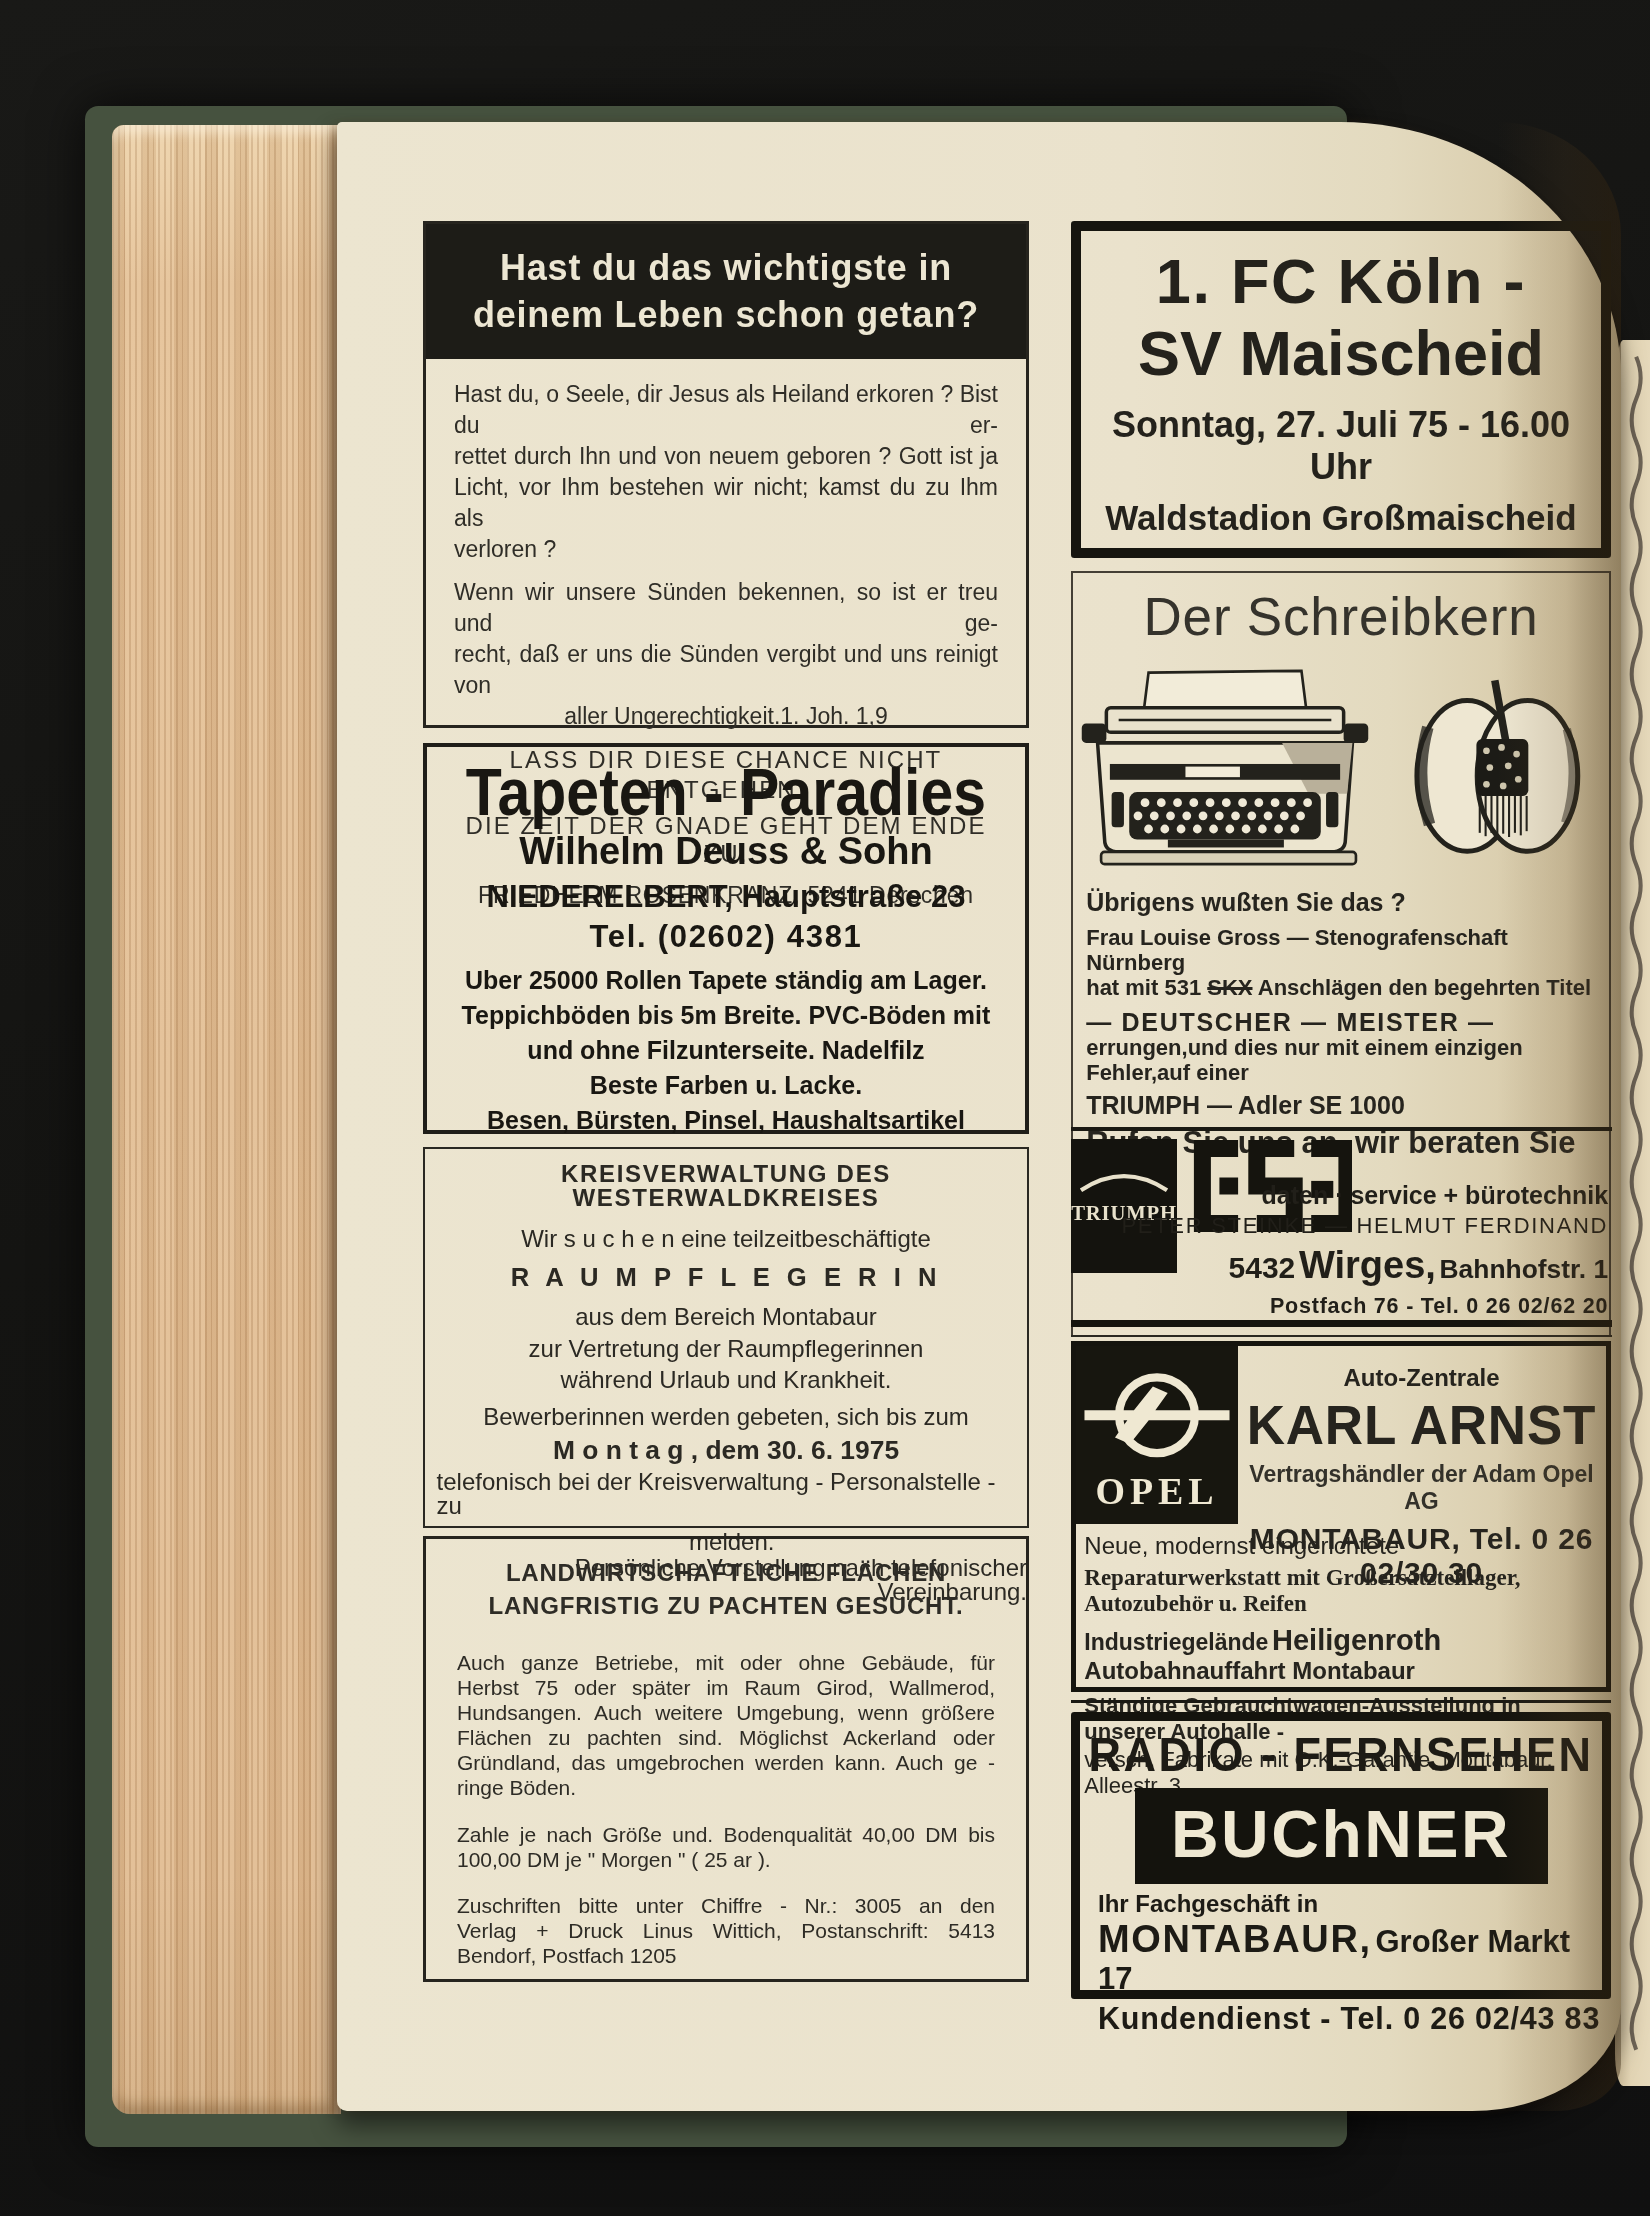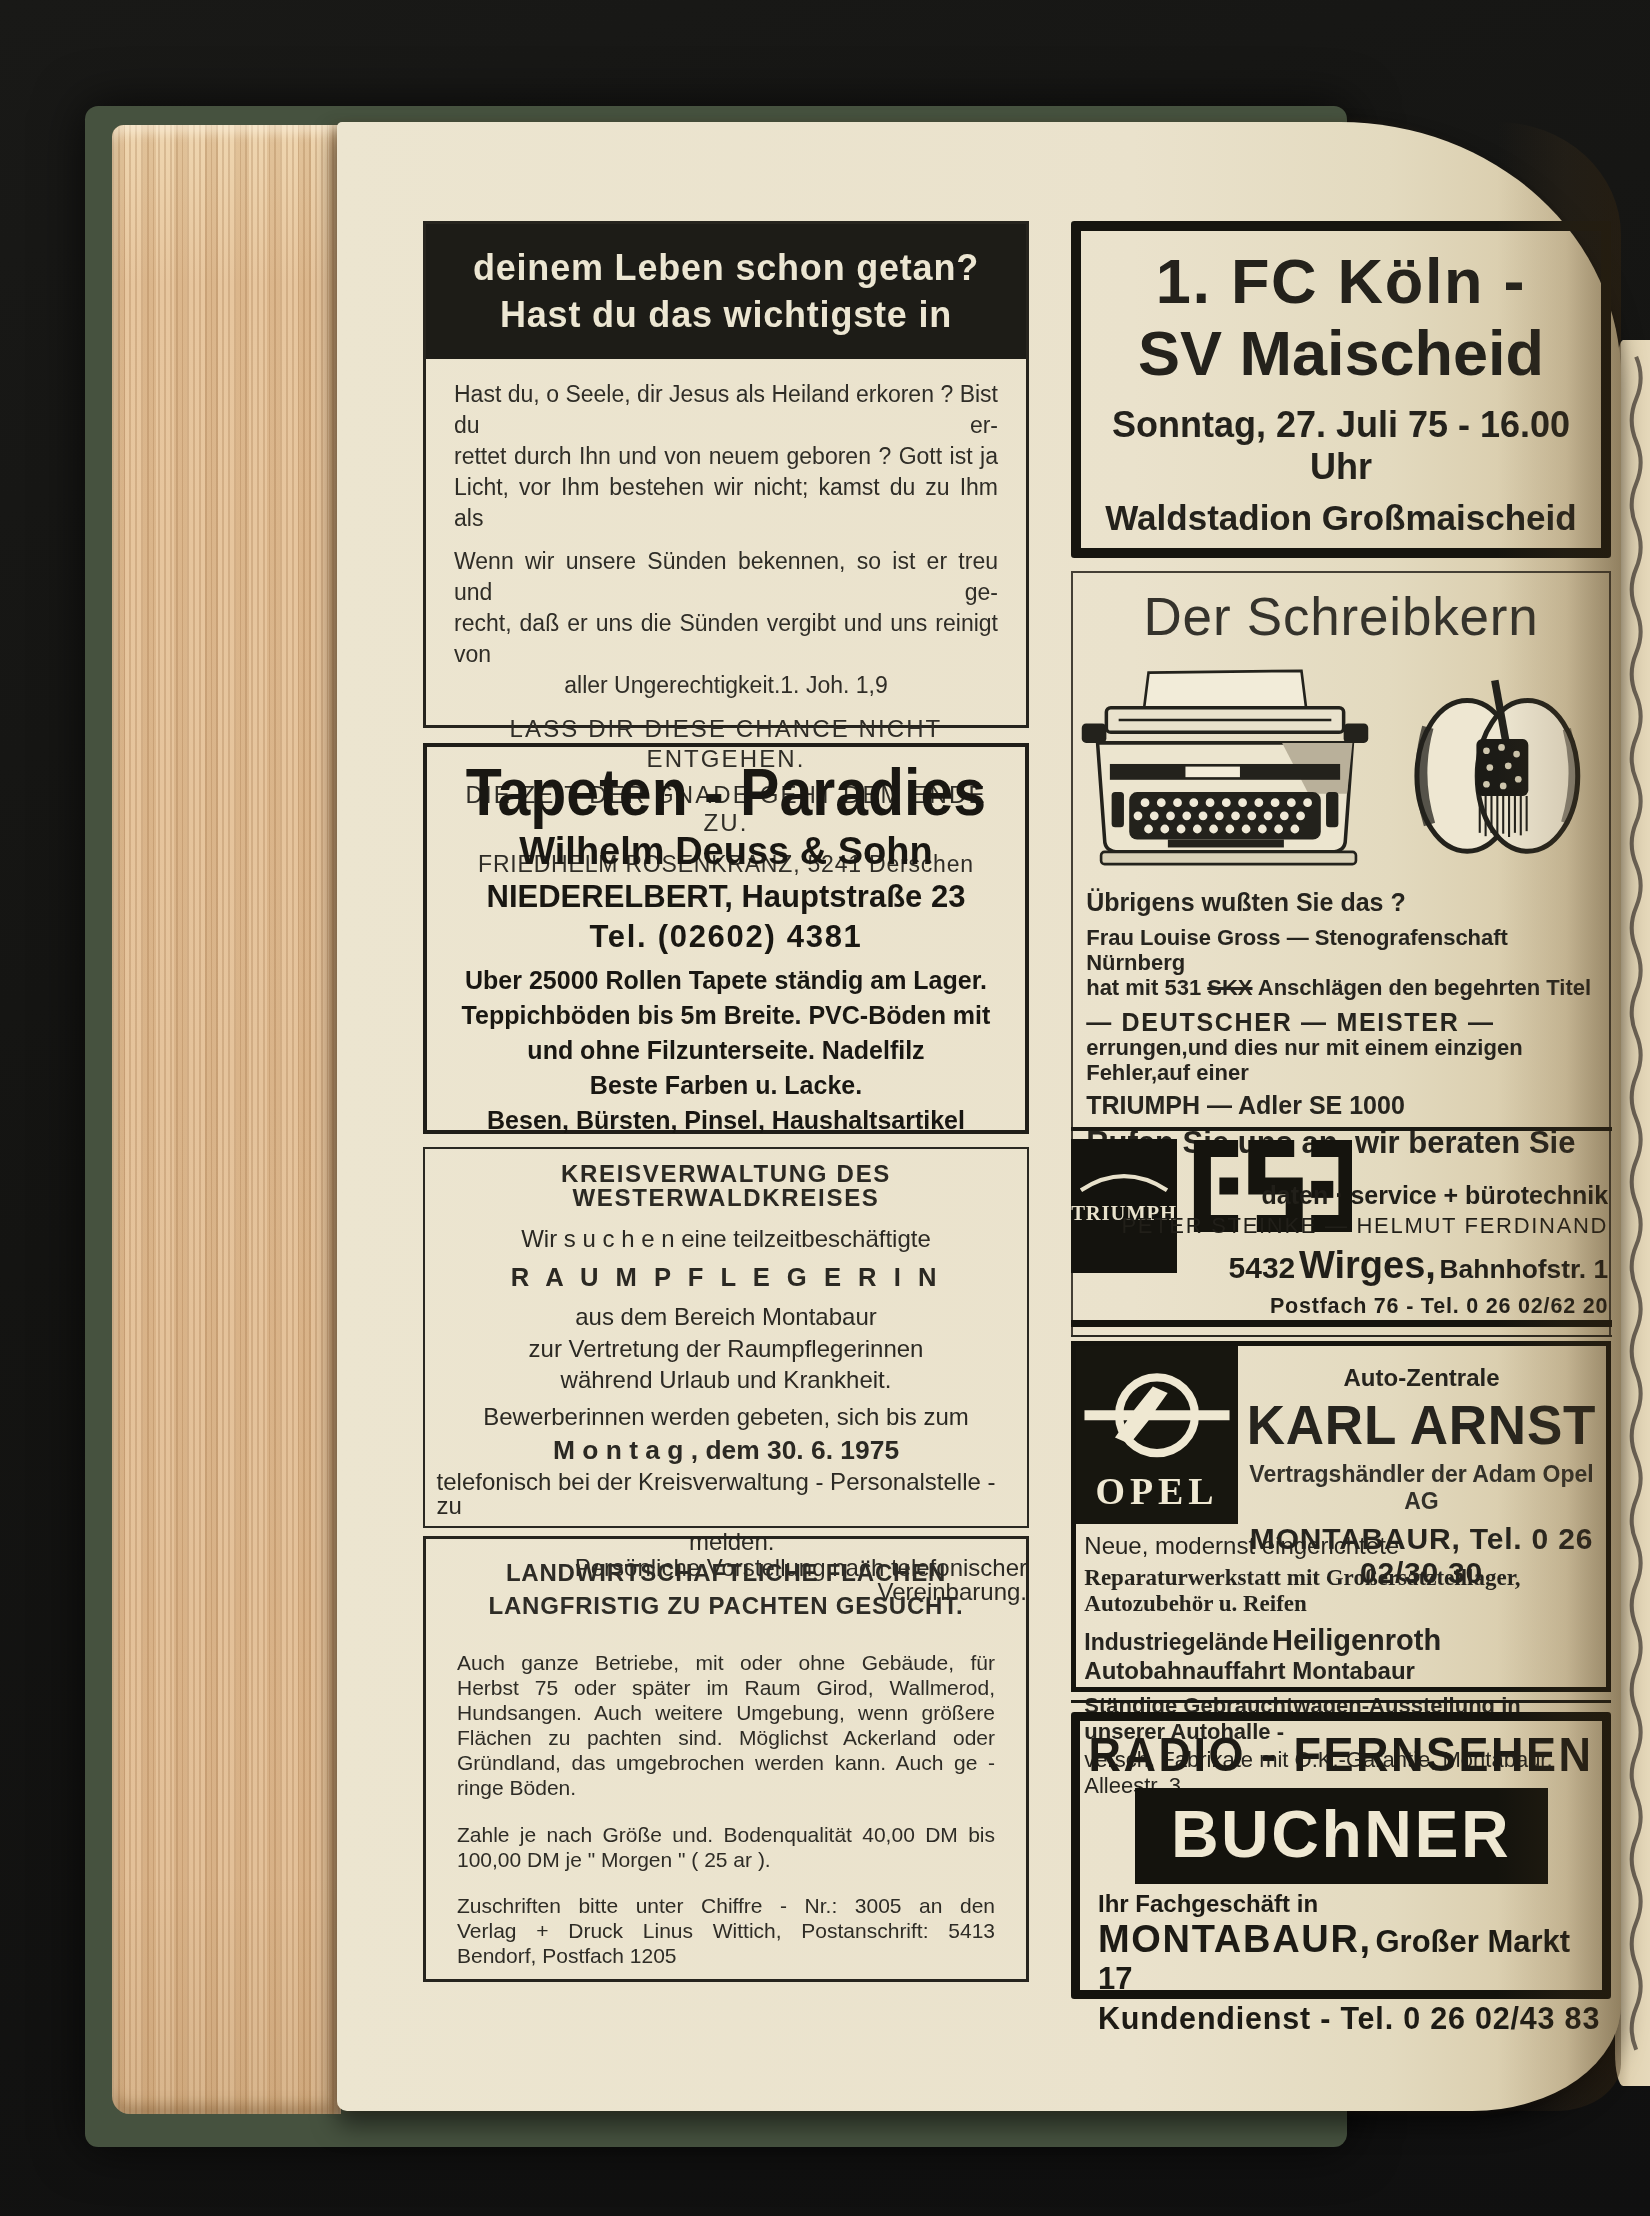--- a/index.html
+++ b/index.html
@@ -147,28 +147,29 @@
   <div class="nextpage">
     <svg width="35" height="1746" viewBox="0 0 43 2116">
       <path d="M26 6 q11 26 0 52 q-11 26 0 52 q11 26 0 52 q-11 26 0 52 q11 26 0 52 q-11 26 0 52 q11 26 0 52 q-11 26 0 52 q11 26 0 52 q-11 26 0 52 q11 26 0 52 q-11 26 0 52 q11 26 0 52 q-11 26 0 52 q11 26 0 52 q-11 26 0 52 q11 26 0 52 q-11 26 0 52 q11 26 0 52 q-11 26 0 52 q11 26 0 52 q-11 26 0 52 q11 26 0 52 q-11 26 0 52 q11 26 0 52 q-11 26 0 52 q11 26 0 52 q-11 26 0 52 q11 26 0 52 q-11 26 0 52 q11 26 0 52 q-11 26 0 52 q11 26 0 52 q-11 26 0 52 q11 26 0 52 q-11 26 0 52 q11 26 0 52 q-11 26 0 52 q11 26 0 52 q-11 26 0 52" fill="none" stroke="#6e6456" stroke-width="5"></path>
     </svg>
   </div>
 
   <div class="page">
 
     <div class="ad" id="ad-religious">
       <div class="rel-header">
+        <div class="l">Hast du das wichtigste in</div>
         <div class="l">deinem Leben schon getan?</div>
-        <div class="l">Hast du das wichtigste in</div>
       </div>
       <div class="rel-body">
         <div class="rel-p1">
           <div class="rel-line">Hast du, o Seele, dir Jesus als Heiland erkoren ? Bist du er-</div>
           <div class="rel-line">rettet durch Ihn und von neuem geboren ? Gott ist ja</div>
           <div class="rel-line">Licht, vor Ihm bestehen wir nicht; kamst du zu Ihm als</div>
+          <div class="rel-line short">verloren ?</div>
         </div>
         <div class="rel-p2">
           <div class="rel-line">Wenn wir unsere Sünden bekennen, so ist er treu und ge-</div>
           <div class="rel-line">recht, daß er uns die Sünden vergibt und uns reinigt von</div>
           <div class="rel-row">
             <span>aller Ungerechtigkeit.</span>
             <span>1. Joh. 1,9</span>
           </div>
         </div>
         <div class="rel-slogan1 c">LASS DIR DIESE CHANCE NICHT ENTGEHEN.</div>

